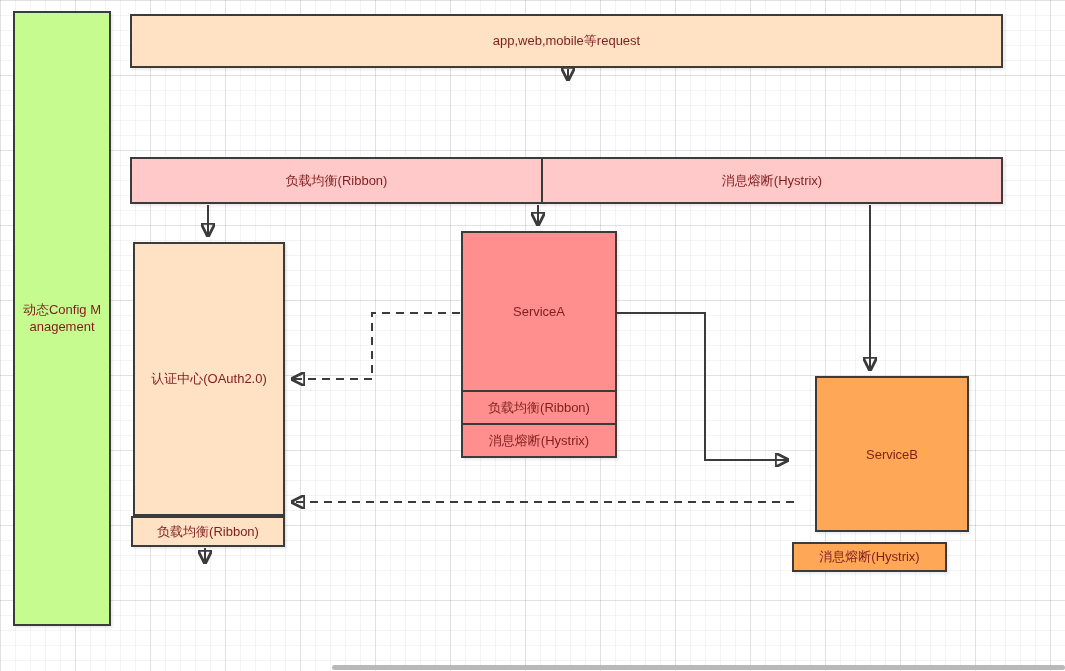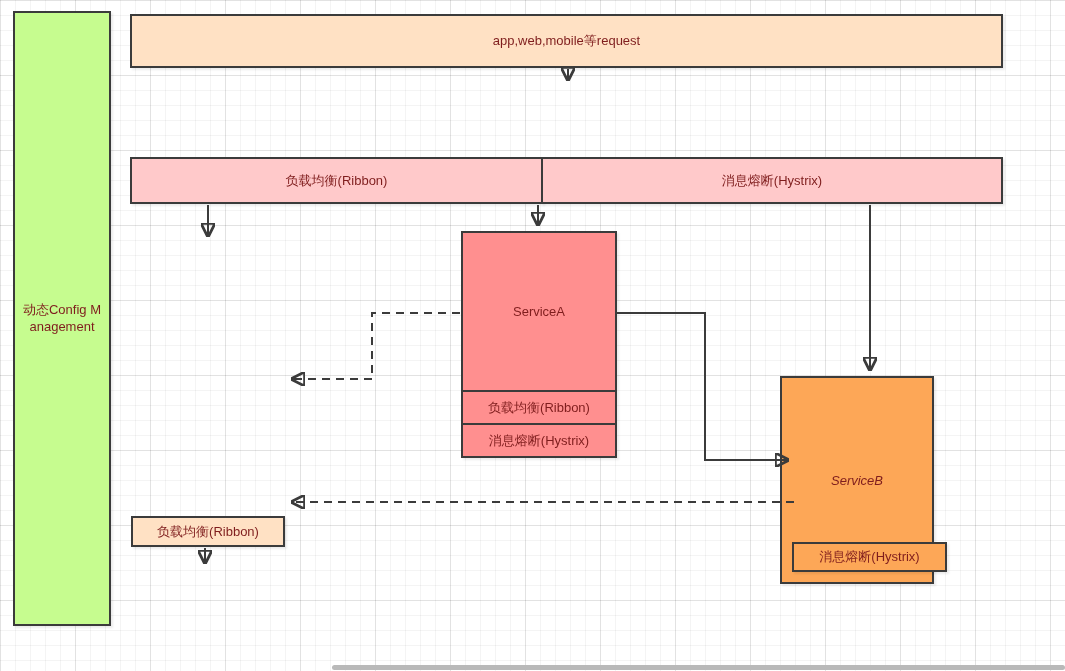--- a/index.html
+++ b/index.html
@@ -52,21 +52,21 @@
   .n-servicea{
     left:461px;top:231px;width:156px;height:227px;background:var(--red);
     flex-direction:column;align-items:stretch;justify-content:flex-start;
     padding:0;
   }
   .n-servicea .main{flex:1;display:flex;align-items:center;justify-content:center;border-bottom:2px solid var(--stroke);}
   .n-servicea .row{height:31px;display:flex;align-items:center;justify-content:center;}
   .n-servicea .row + .row{border-top:2px solid var(--stroke);}
 
   
-  .n-serviceb{left:780px;top:376px;width:154px;height:208px;background:var(--orange);font-style:italic;}
+  .n-serviceb{left:815px;top:376px;width:154px;height:156px;background:var(--orange);}
   .n-serviceb-sub{left:792px;top:542px;width:155px;height:30px;background:var(--orange);}
 
   .connectors{position:absolute;left:0;top:0;width:1065px;height:671px;pointer-events:none;}
   .connectors path{fill:none;stroke:var(--stroke);stroke-width:2px;}
   .connectors path.dashed{stroke-dasharray:8 6;}
 
   .hscroll-thumb{
     position:absolute;left:332px;bottom:1px;width:733px;height:5px;
     background:#b9b9b9;border-radius:3px;
   }
@@ -85,20 +85,23 @@
   </div>
 
 
   <div class="node n-lbbar">
     <span class="lbl">负载均衡(Ribbon)</span>
   </div>
   <div class="node n-cbbar">
     <span class="lbl">消息熔断(Hystrix)</span>
   </div>
 
+  <div class="node n-auth">
+    <span class="lbl">认证中心(OAuth2.0)</span>
+  </div>
   <div class="node n-auth-sub">
     <span class="lbl">负载均衡(Ribbon)</span>
   </div>
 
   <div class="node n-servicea">
     <div class="main">
       <span class="lbl">ServiceA</span>
     </div>
     <div class="row">
       <span class="lbl">负载均衡(Ribbon)</span>

